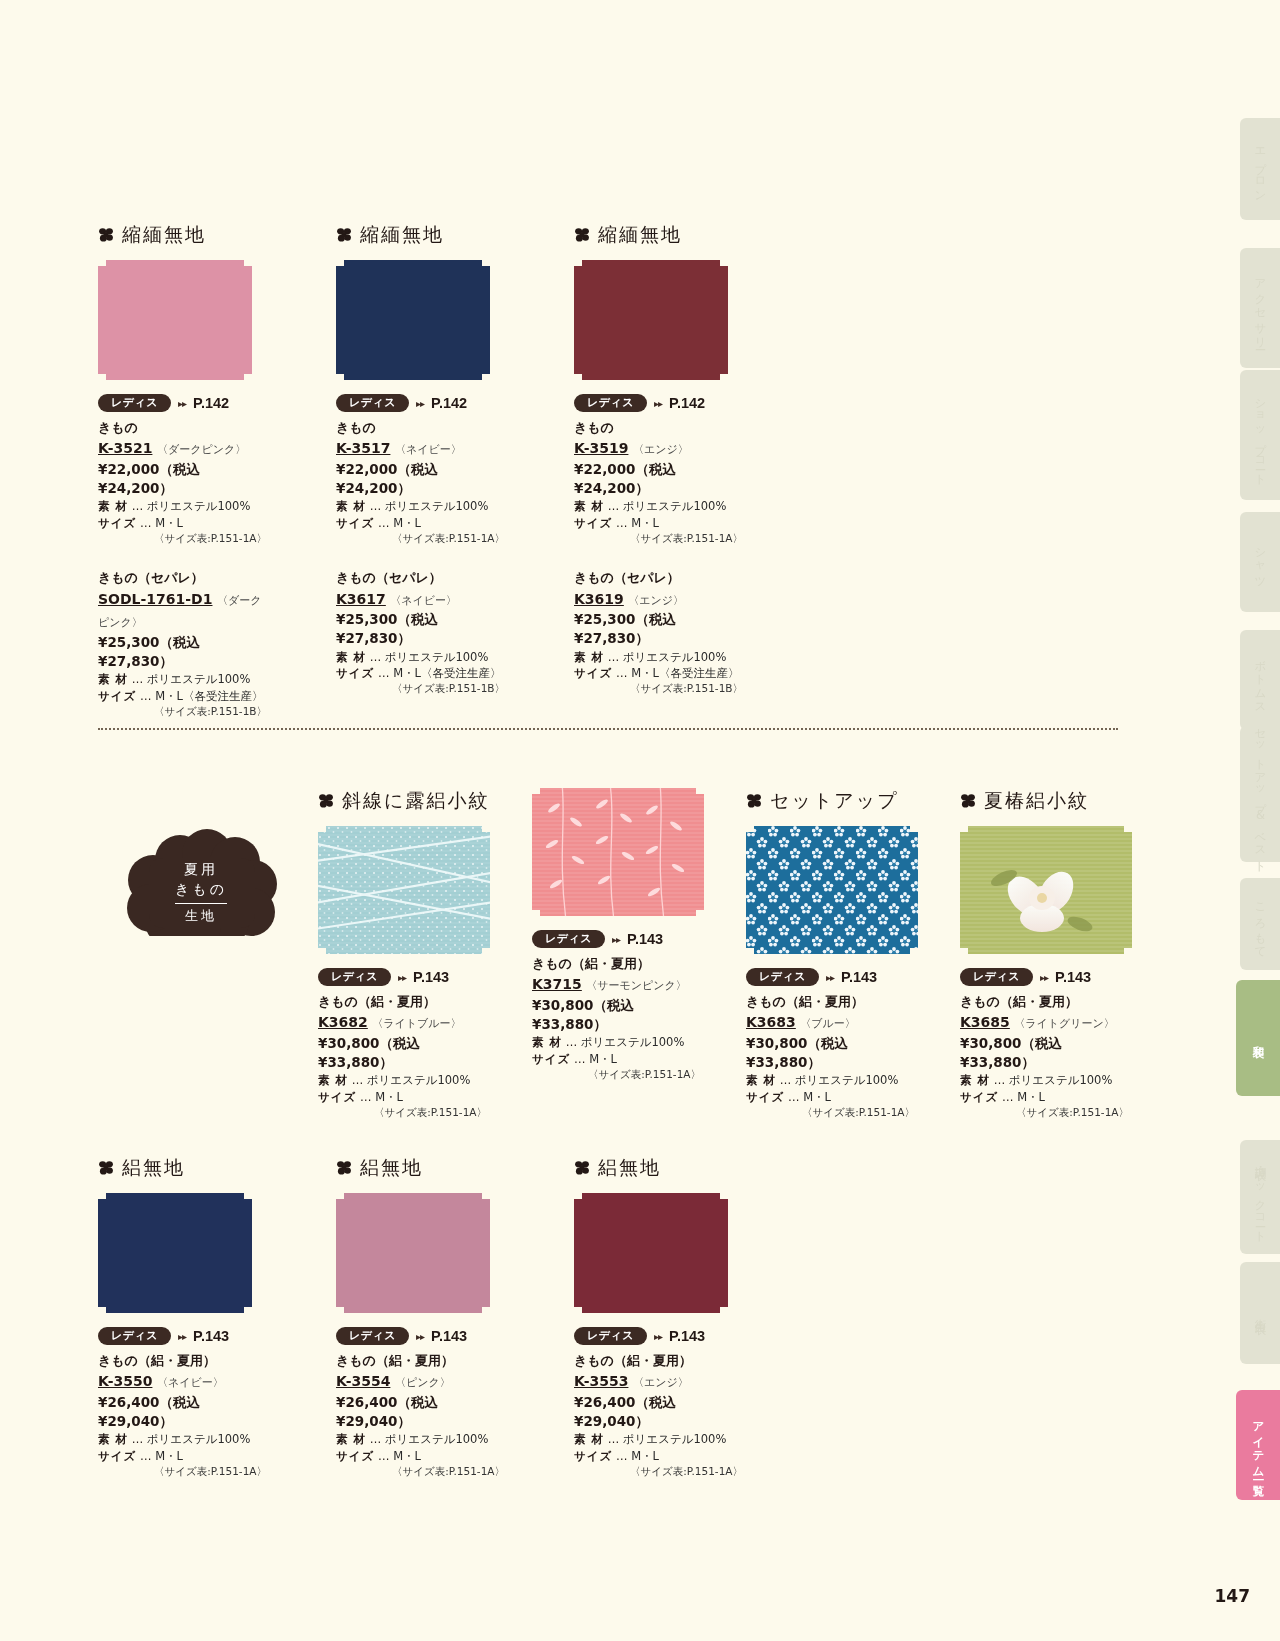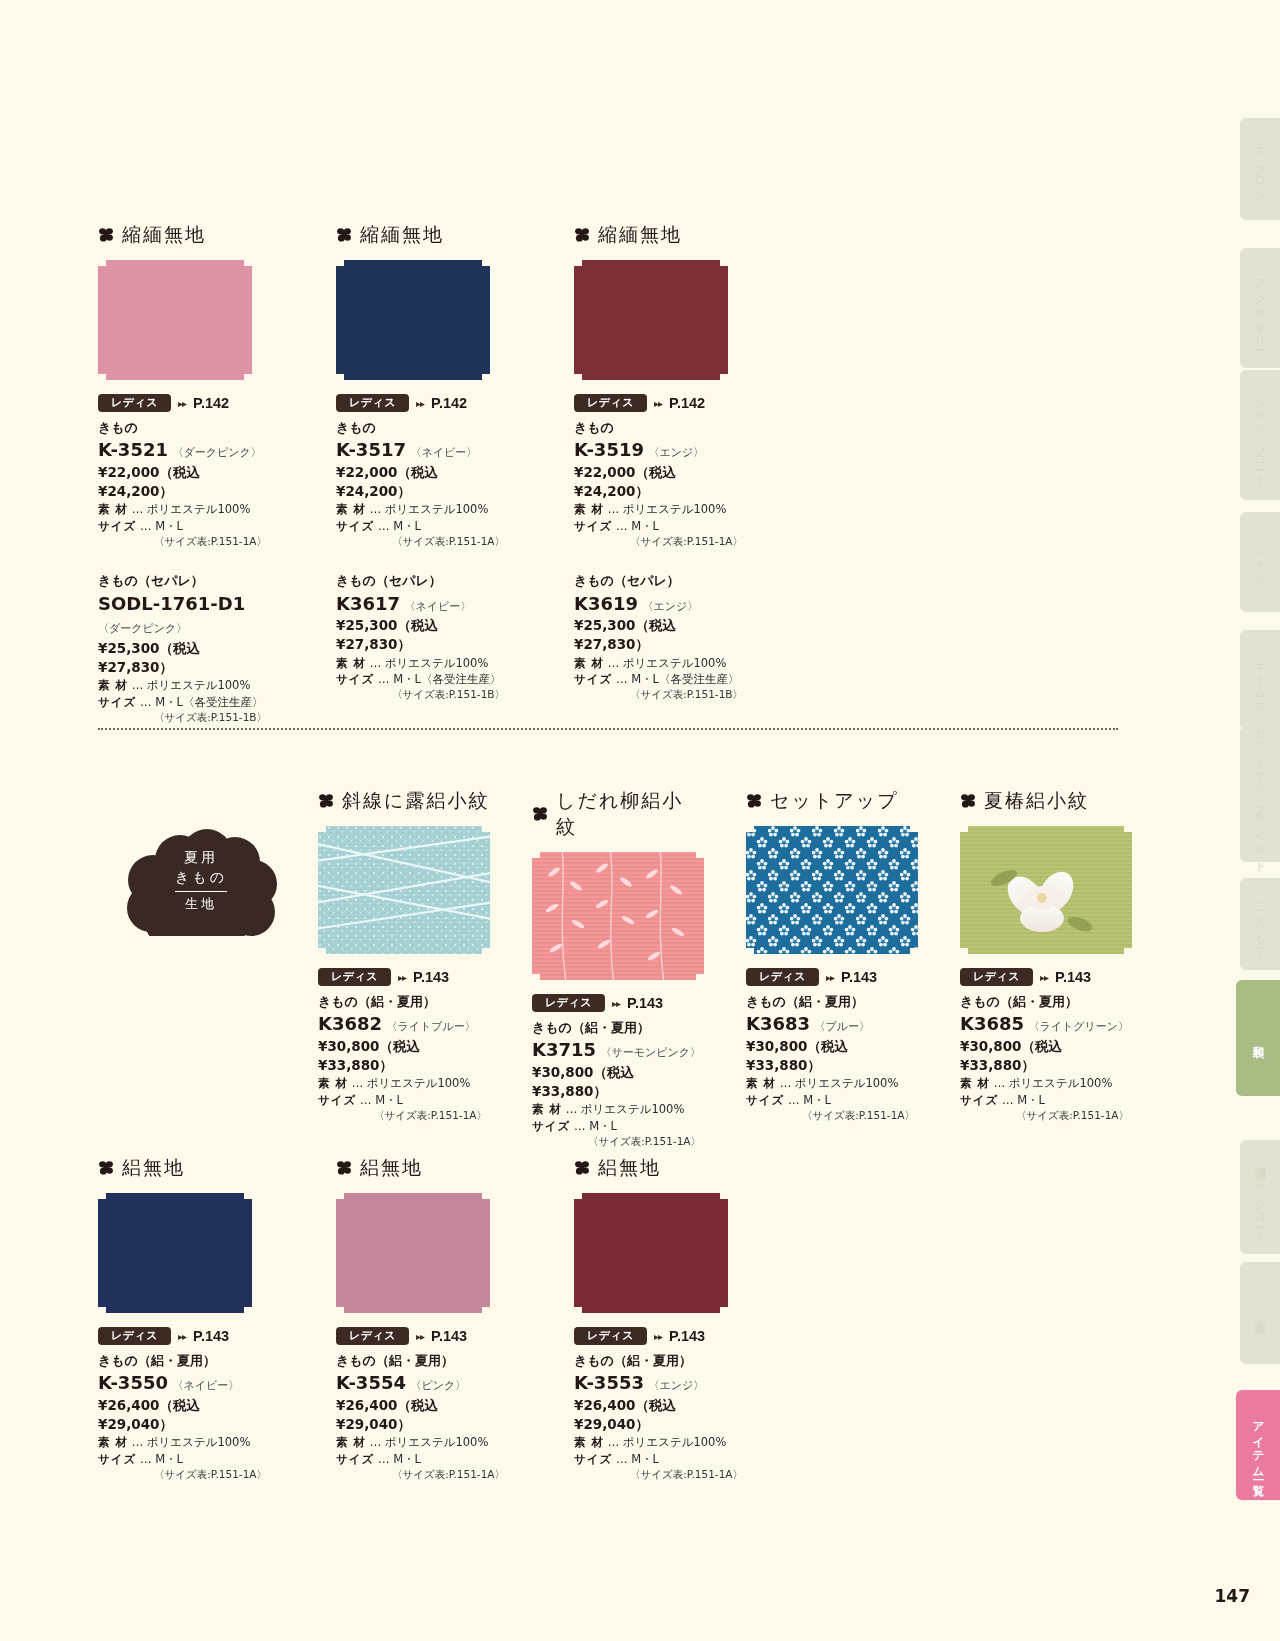--- a/index.html
+++ b/index.html
@@ -48,49 +48,49 @@
     width: 154px; height: 120px; position: relative;
     clip-path: polygon(
       8px 0, calc(100% - 8px) 0, calc(100% - 8px) 6px, 100% 6px,
       100% calc(100% - 6px), calc(100% - 8px) calc(100% - 6px), calc(100% - 8px) 100%,
       8px 100%, 8px calc(100% - 6px), 0 calc(100% - 6px), 0 6px, 8px 6px);
   }
   .swatch.wide { width: 172px; height: 128px; }
 
   .badge-row { display: flex; align-items: center; gap: 7px; margin-top: 14px; }
   .badge {
-    background: #3c2a23; color: #fff; border-radius: 4px;
+    background: #3c2a23; color: #fff; border-radius: 9px;
     font-size: 11px; font-weight: bold; letter-spacing: .5px;
     padding: 3px 13px 4px; line-height: 1;
     font-family: "DejaVu Sans", sans-serif;
   }
   .arrows { color: #3c2a23; font-size: 10px; letter-spacing: -1px; }
   .pageref { font-size: 14.5px; font-weight: bold; color: #231815; }
 
   .prod { margin-top: 7px; line-height: 1.42; }
   .p-name { font-size: 13px; font-weight: bold; font-family: "DejaVu Sans", sans-serif; }
-  .p-code { font-size: 18px; font-weight: bold; font-family: "DejaVu Sans", sans-serif; }
+  .p-code { font-size: 14px; font-weight: bold; font-family: "DejaVu Sans", sans-serif; text-decoration: underline; }
   .p-color { font-size: 11px; font-weight: normal; color: #4a4a4a; font-family: Liberation Mono, monospace; }
   .p-price { font-size: 13.5px; font-weight: bold; font-family: "DejaVu Sans", sans-serif; }
   .p-spec { font-size: 11.5px; font-family: "DejaVu Sans", sans-serif; }
   .p-spec b { font-weight: bold; letter-spacing: 1px; text-align: right; }
   .p-spec .v { color: #2a2a2a; }
   .p-sub { font-size: 10.5px; color: #333; font-family: "DejaVu Sans", sans-serif; }
   .indent { padding-left: 56px; }
   .gap { height: 16px; }
 
   .dotted {
     position: absolute; left: 98px; top: 728px; width: 1020px;
     border-top: 2px dotted #5a4a3a; opacity: .85;
   }
 
   
   .scallop { position: absolute; left: 125px; top: 818px; width: 152px; height: 118px; }
   .scallop .txt {
-    position: absolute; left: 0; top: 4px; width: 152px; height: 118px;
+    position: absolute; left: 0; top: 16px; width: 152px; height: 118px;
     display: flex; flex-direction: column; align-items: center; justify-content: center;
     color: #fff; font-family: Liberation Sans, sans-serif;
   }
   .scallop .l1 { font-size: 14px; letter-spacing: 3px; }
   .scallop .l2 { font-size: 14px; letter-spacing: 3px; margin-top: 2px; }
   .scallop .rule { width: 52px; height: 1px; background: #fff; margin: 4px 0 3px; }
   .scallop .l3 { font-size: 13px; letter-spacing: 3px; }
 
   .pgnum {
     position: absolute; right: 30px; bottom: 35px;
@@ -324,32 +324,20 @@
           <div class="prod">
             <div class="p-name">きもの（絽・夏用）</div>
             <div><span class="p-code">K3682</span> <span class="p-color">〈ライトブルー〉</span></div>
             <div class="p-price">¥30,800（税込 ¥33,880）</div>
             <div class="p-spec"><b>素 材</b> <span>…</span> <span class="v">ポリエステル100%</span></div>
             <div class="p-spec"><b>サイズ</b> <span>…</span> <span class="v">M・L</span></div>
             <div class="p-sub indent">〈サイズ表:P.151-1A〉</div>
           </div>
         </div>
         <div class="card" style="width: 172px;">
-          <div class="sec-head">
-            <svg class="flower" viewBox="0 0 16 16">
-              <g fill="#231815">
-                <ellipse cx="4.6" cy="4.3" rx="3.5" ry="3.1"></ellipse>
-                <ellipse cx="11.4" cy="4.3" rx="3.5" ry="3.1"></ellipse>
-                <ellipse cx="5.4" cy="11.2" rx="3.5" ry="3.4"></ellipse>
-                <ellipse cx="11.6" cy="10.6" rx="3.3" ry="3.2"></ellipse>
-                <ellipse cx="8" cy="7.6" rx="2.6" ry="2.6"></ellipse>
-              </g>
-            </svg>
-            <span>しだれ柳絽小紋</span>
-          </div>
           <div class="swatch wide" style="width: 172px; height: 128px;"><svg width="172" height="128" viewBox="0 0 172 128" preserveAspectRatio="none">
               <defs>
                 <pattern id="wv2" width="4" height="4" patternUnits="userSpaceOnUse">
                   <rect width="4" height="2" fill="#ffffff" opacity=".09"></rect>
                 </pattern>
               </defs>
               <rect width="100%" height="100%" fill="#f08e90"></rect>
               <rect width="100%" height="100%" fill="url(#wv2)"></rect>
               <g fill="none" stroke="#ffd9da" stroke-width="1.3" opacity=".9">
                 <path d="M30 -4 C34 30 26 70 34 132"></path>

